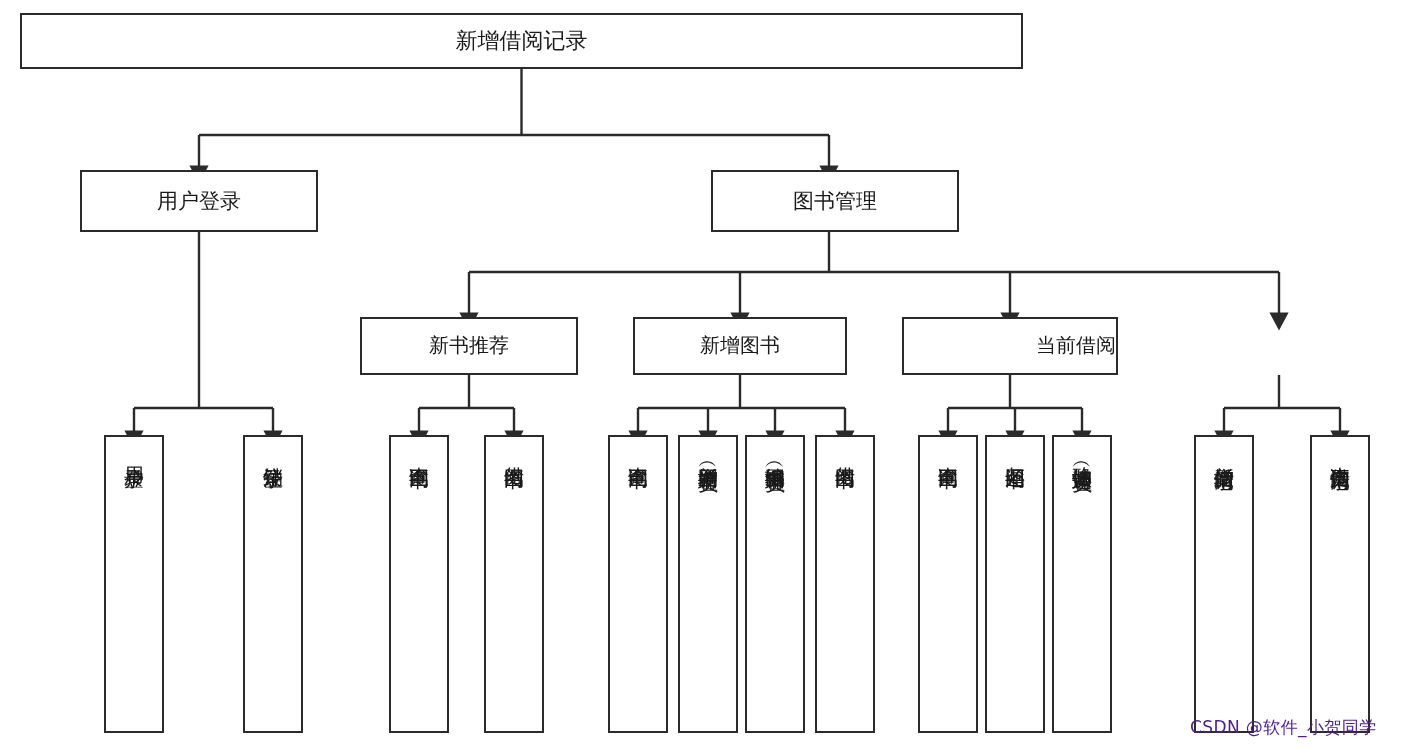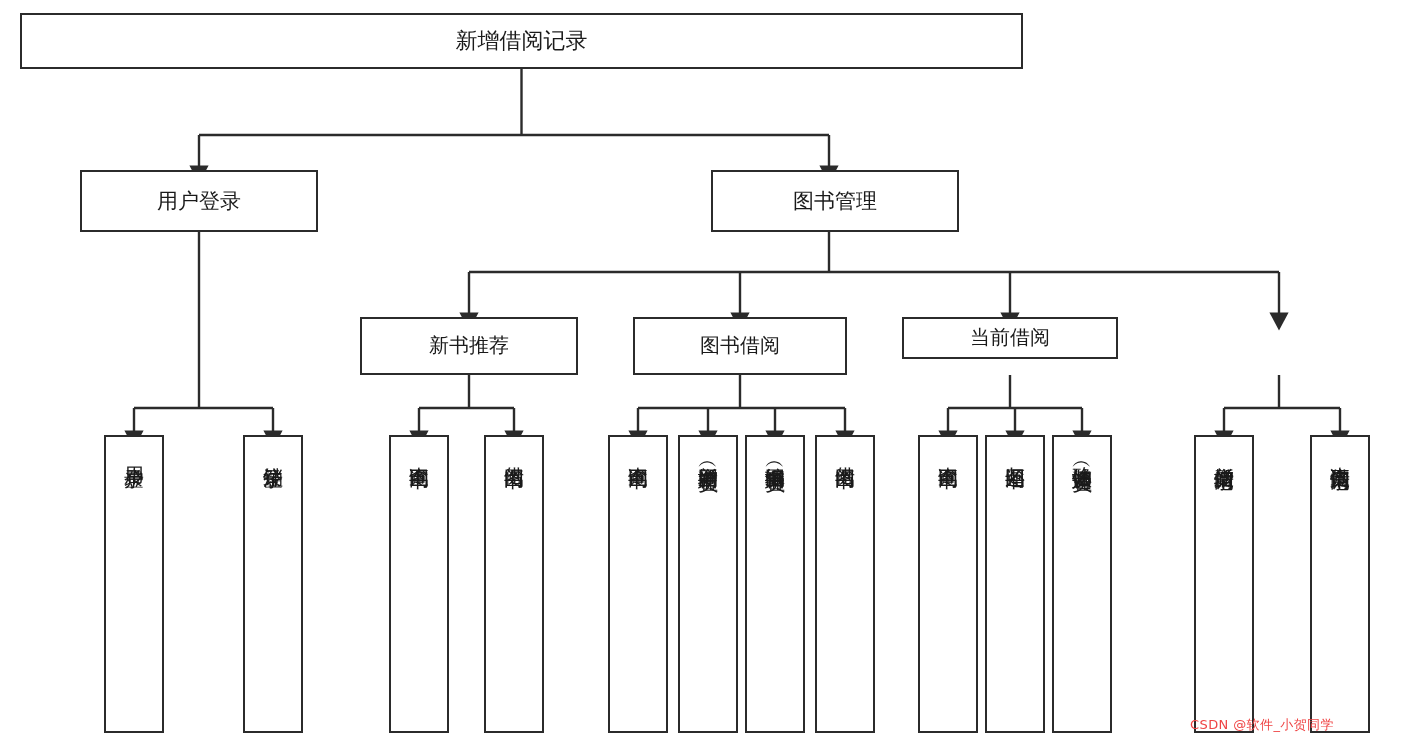--- a/index.html
+++ b/index.html
@@ -61,22 +61,22 @@
     writing-mode: vertical-rl;
     text-orientation: upright;
     font-size: 20px;
     line-height: 1.05;
     letter-spacing: 1px;
     white-space: normal;
     max-height: 100%;
   }
   .watermark {
     position: absolute;
-    font-size: 13px;
-    color: #ef4444;
+    font-size: 17px;
+    color: #4c1d95;
     white-space: nowrap;
     letter-spacing: 0.4px;
   }
 </style>
 </head>
 <body>
 
 <div id="canvas">
 
   <svg id="wires" viewBox="0 0 1405 747">
@@ -130,23 +130,23 @@
     <span class="node-label">用户登录</span>
   </div>
   <div class="node level-1" style="left: 711px; top: 170px; width: 248px; height: 62px;">
     <span class="node-label">图书管理</span>
   </div>
 
   <div class="node level-2" style="left: 360px; top: 317px; width: 218px; height: 58px;">
     <span class="node-label">新书推荐</span>
   </div>
   <div class="node level-2" style="left: 633px; top: 317px; width: 214px; height: 58px;">
-    <span class="node-label">图书借阅</span>
+    <span class="node-label">新增图书</span>
   </div>
-  <div class="node level-2" style="left: 902px; top: 317px; width: 216px; height: 42px;">
+  <div class="node level-2" style="left: 902px; top: 317px; width: 216px; height: 58px; justify-content: flex-end;">
     <span class="node-label">当前借阅</span>
   </div>
 
   <div class="node leaf" style="left: 104px; top: 435px; width: 60px; height: 298px;">
     <span class="node-label">用户登录</span>
   </div>
   <div class="node leaf" style="left: 243px; top: 435px; width: 60px; height: 298px;">
     <span class="node-label">注销登录</span>
   </div>
   <div class="node leaf" style="left: 389px; top: 435px; width: 60px; height: 298px;">

